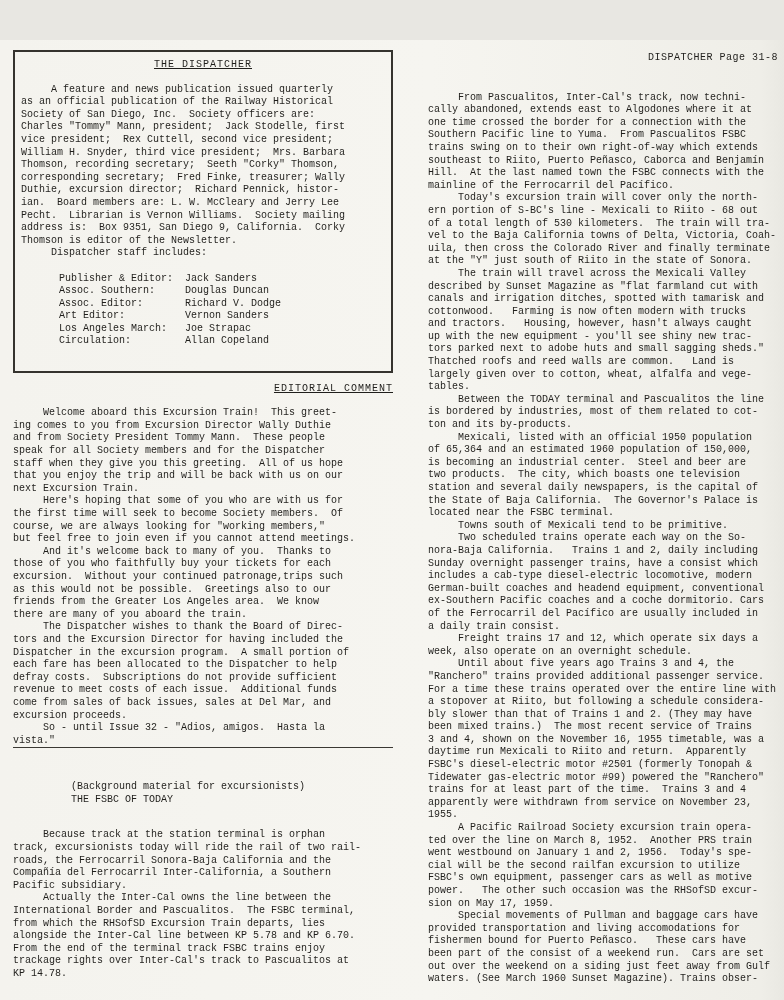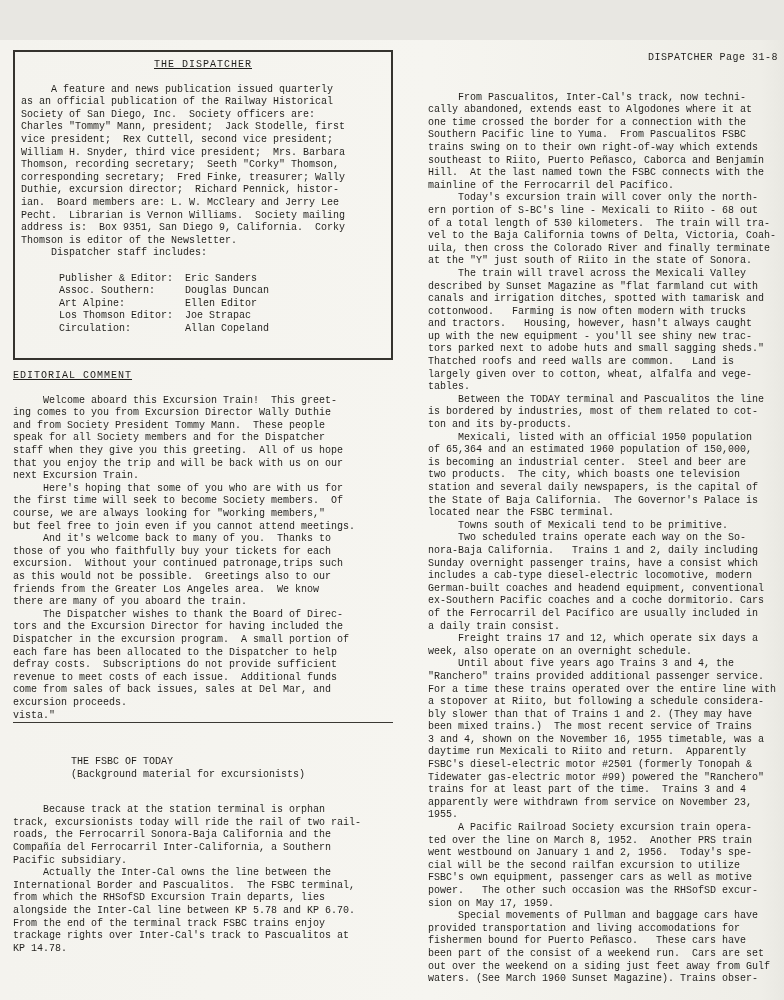--- a/index.html
+++ b/index.html
@@ -50,21 +50,21 @@
   }
   .staff-row {
     display: flex;
     padding-left: 38px;
   }
   .staff-role {
     width: 126px;
     flex: 0 0 auto;
   }
   .section-title {
-    text-align: left;
+    text-align: right;
     text-decoration: underline;
     margin-bottom: 12px;
     letter-spacing: 1px;
   }
   .closing-rule {
     border-bottom: 1.6px solid #3a3833;
     margin-bottom: 33px;
   }
   .fsbc-heading {
     margin-left: 58px;
@@ -95,32 +95,36 @@
 corresponding secretary;  Fred Finke, treasurer; Wally
 Duthie, excursion director;  Richard Pennick, histor-
 ian.  Board members are: L. W. McCleary and Jerry Lee
 Pecht.  Librarian is Vernon Williams.  Society mailing
 address is:  Box 9351, San Diego 9, California.  Corky
 Thomson is editor of the Newsletter.
      Dispatcher staff includes:</div>
       <div class="staff-table">
         <div class="staff-row">
           <span class="staff-role">Publisher &amp; Editor:</span>
-          <span class="staff-name">Eric Sanders</span>
+          <span class="staff-name">Jack Sanders</span>
         </div>
         <div class="staff-row">
           <span class="staff-role">Assoc. Southern:</span>
           <span class="staff-name">Douglas Duncan</span>
         </div>
         <div class="staff-row">
-          <span class="staff-role">Art Alpine:</span>
-          <span class="staff-name">Ellen Editor</span>
-        </div>
-        <div class="staff-row">
-          <span class="staff-role">Los Thomson Editor:</span>
+          <span class="staff-role">Assoc. Editor:</span>
+          <span class="staff-name">Richard V. Dodge</span>
+        </div>
+        <div class="staff-row">
+          <span class="staff-role">Art Editor:</span>
+          <span class="staff-name">Vernon Sanders</span>
+        </div>
+        <div class="staff-row">
+          <span class="staff-role">Los Angeles March:</span>
           <span class="staff-name">Joe Strapac</span>
         </div>
         <div class="staff-row">
           <span class="staff-role">Circulation:</span>
           <span class="staff-name">Allan Copeland</span>
         </div>
       </div>
     </div>
 
     <div class="section-title">EDITORIAL COMMENT</div>
@@ -142,25 +146,26 @@
 friends from the Greater Los Angeles area.  We know
 there are many of you aboard the train.</div>
     <div class="mono-block">     The Dispatcher wishes to thank the Board of Direc-
 tors and the Excursion Director for having included the
 Dispatcher in the excursion program.  A small portion of
 each fare has been allocated to the Dispatcher to help
 defray costs.  Subscriptions do not provide sufficient
 revenue to meet costs of each issue.  Additional funds
 come from sales of back issues, sales at Del Mar, and
 excursion proceeds.</div>
+    <div class="mono-block">     So - until Issue 32 - "Adios, amigos.  Hasta la</div>
     <div class="mono-block closing-rule">vista."</div>
 
     <div class="fsbc-heading">
+      <div>(Background material for excursionists)</div>
       <div>THE FSBC OF TODAY</div>
-      <div>(Background material for excursionists)</div>
     </div>
     <div class="mono-block">     Because track at the station terminal is orphan
 track, excursionists today will ride the rail of two rail-
 roads, the Ferrocarril Sonora-Baja California and the
 Compañía del Ferrocarril Inter-California, a Southern
 Pacific subsidiary.</div>
     <div class="mono-block">     Actually the Inter-Cal owns the line between the
 International Border and Pascualitos.  The FSBC terminal,
 from which the RHSofSD Excursion Train departs, lies
 alongside the Inter-Cal line between KP 5.78 and KP 6.70.

